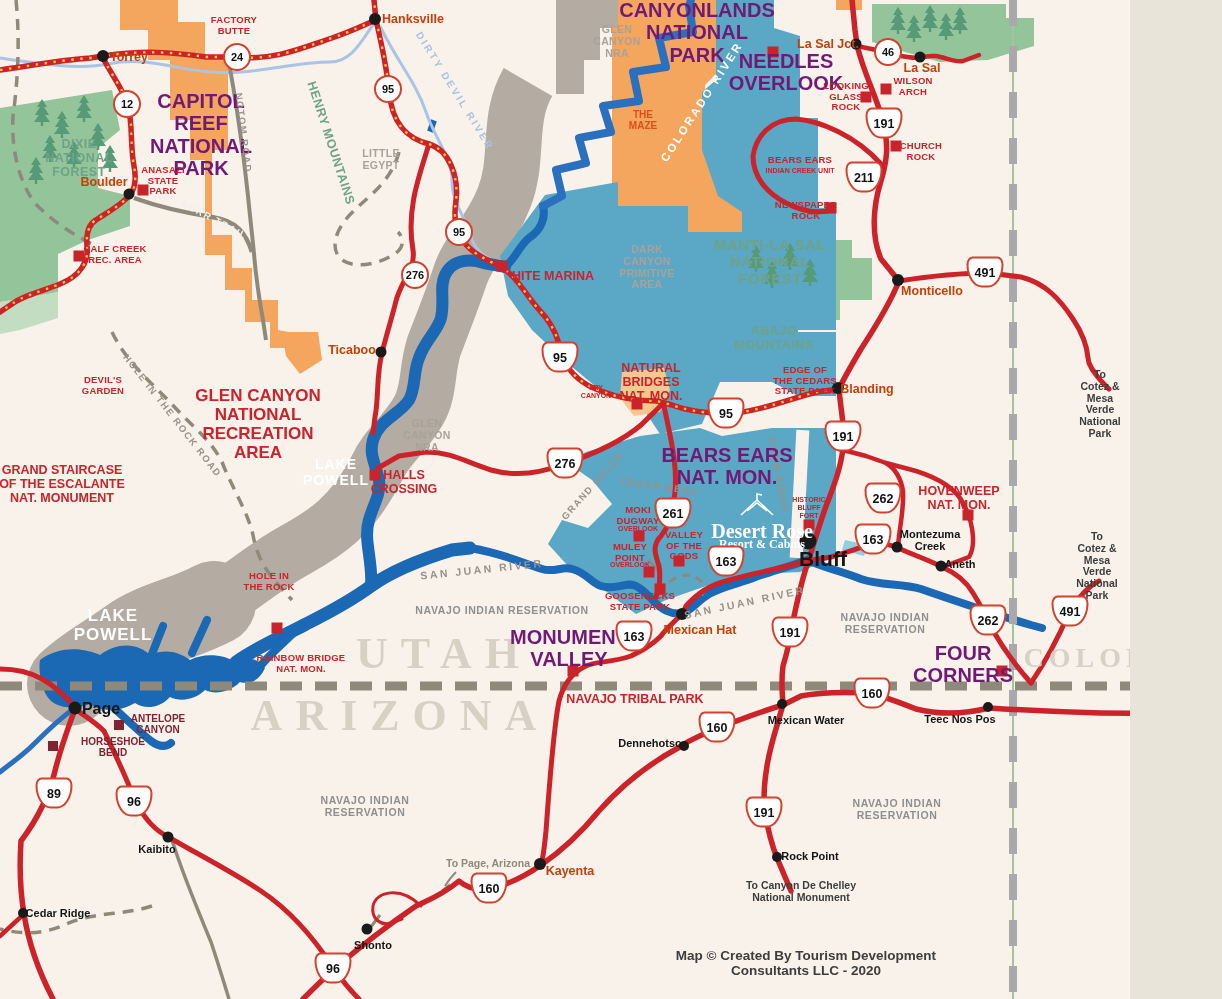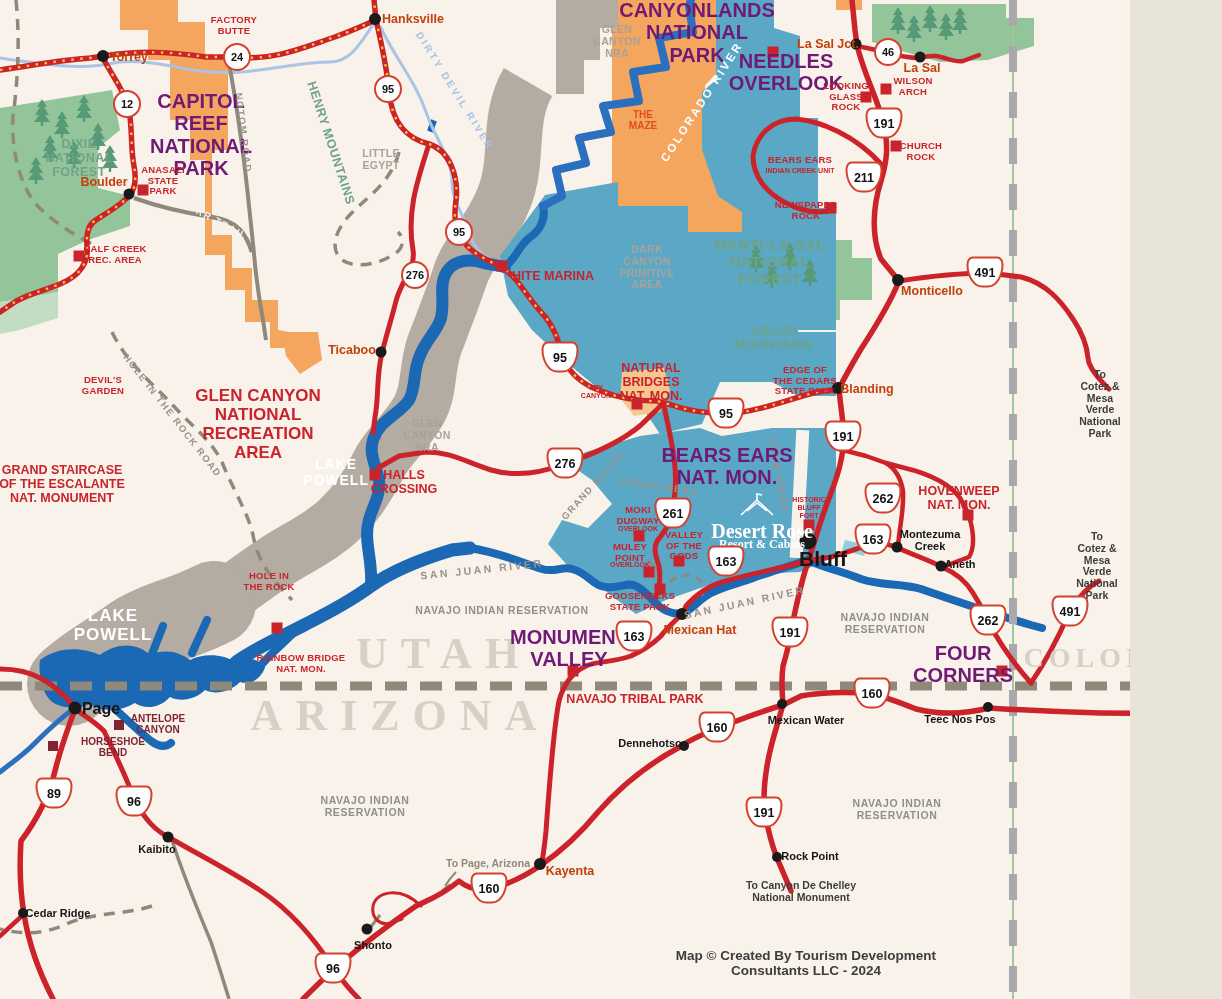--- a/index.html
+++ b/index.html
@@ -343,21 +343,21 @@
     <div class="lbl town-sm" style="left: 810px; top: 856px;">Rock Point</div>
     <div class="lbl town" style="left: 570px; top: 871px;">Kayenta</div>
     <div class="lbl town-sm" style="left: 373px; top: 945px;">Shonto</div>
     <div class="lbl town-sm" style="left: 157px; top: 849px;">Kaibito</div>
     <div class="lbl town-sm" style="left: 58px; top: 913px;">Cedar Ridge</div>
     <div class="lbl park-13" style="left: 404px; top: 482px;">HALLS
 CROSSING</div>
     <div class="lbl town" style="left: 129px; top: 57px;">Torrey</div>
     <div class="lbl town" style="left: 413px; top: 19px;">Hanksville</div>
     <div class="lbl town" style="left: 104px; top: 182px;">Boulder</div>
-    <div class="lbl copyright" style="left: 806px; top: 963px;">Map © Created By Tourism Development Consultants LLC - 2024</div>
+    <div class="lbl copyright" style="left: 806px; top: 963px;">Map © Created By Tourism Development Consultants LLC - 2020</div>
     <div class="shield circ" style="left: 237px; top: 57px;">
       <span>24</span>
     </div>
     <div class="shield circ" style="left: 127px; top: 104px;">
       <span>12</span>
     </div>
     <div class="shield circ" style="left: 388px; top: 89px;">
       <span>95</span>
     </div>
     <div class="shield circ" style="left: 459px; top: 232px;">

